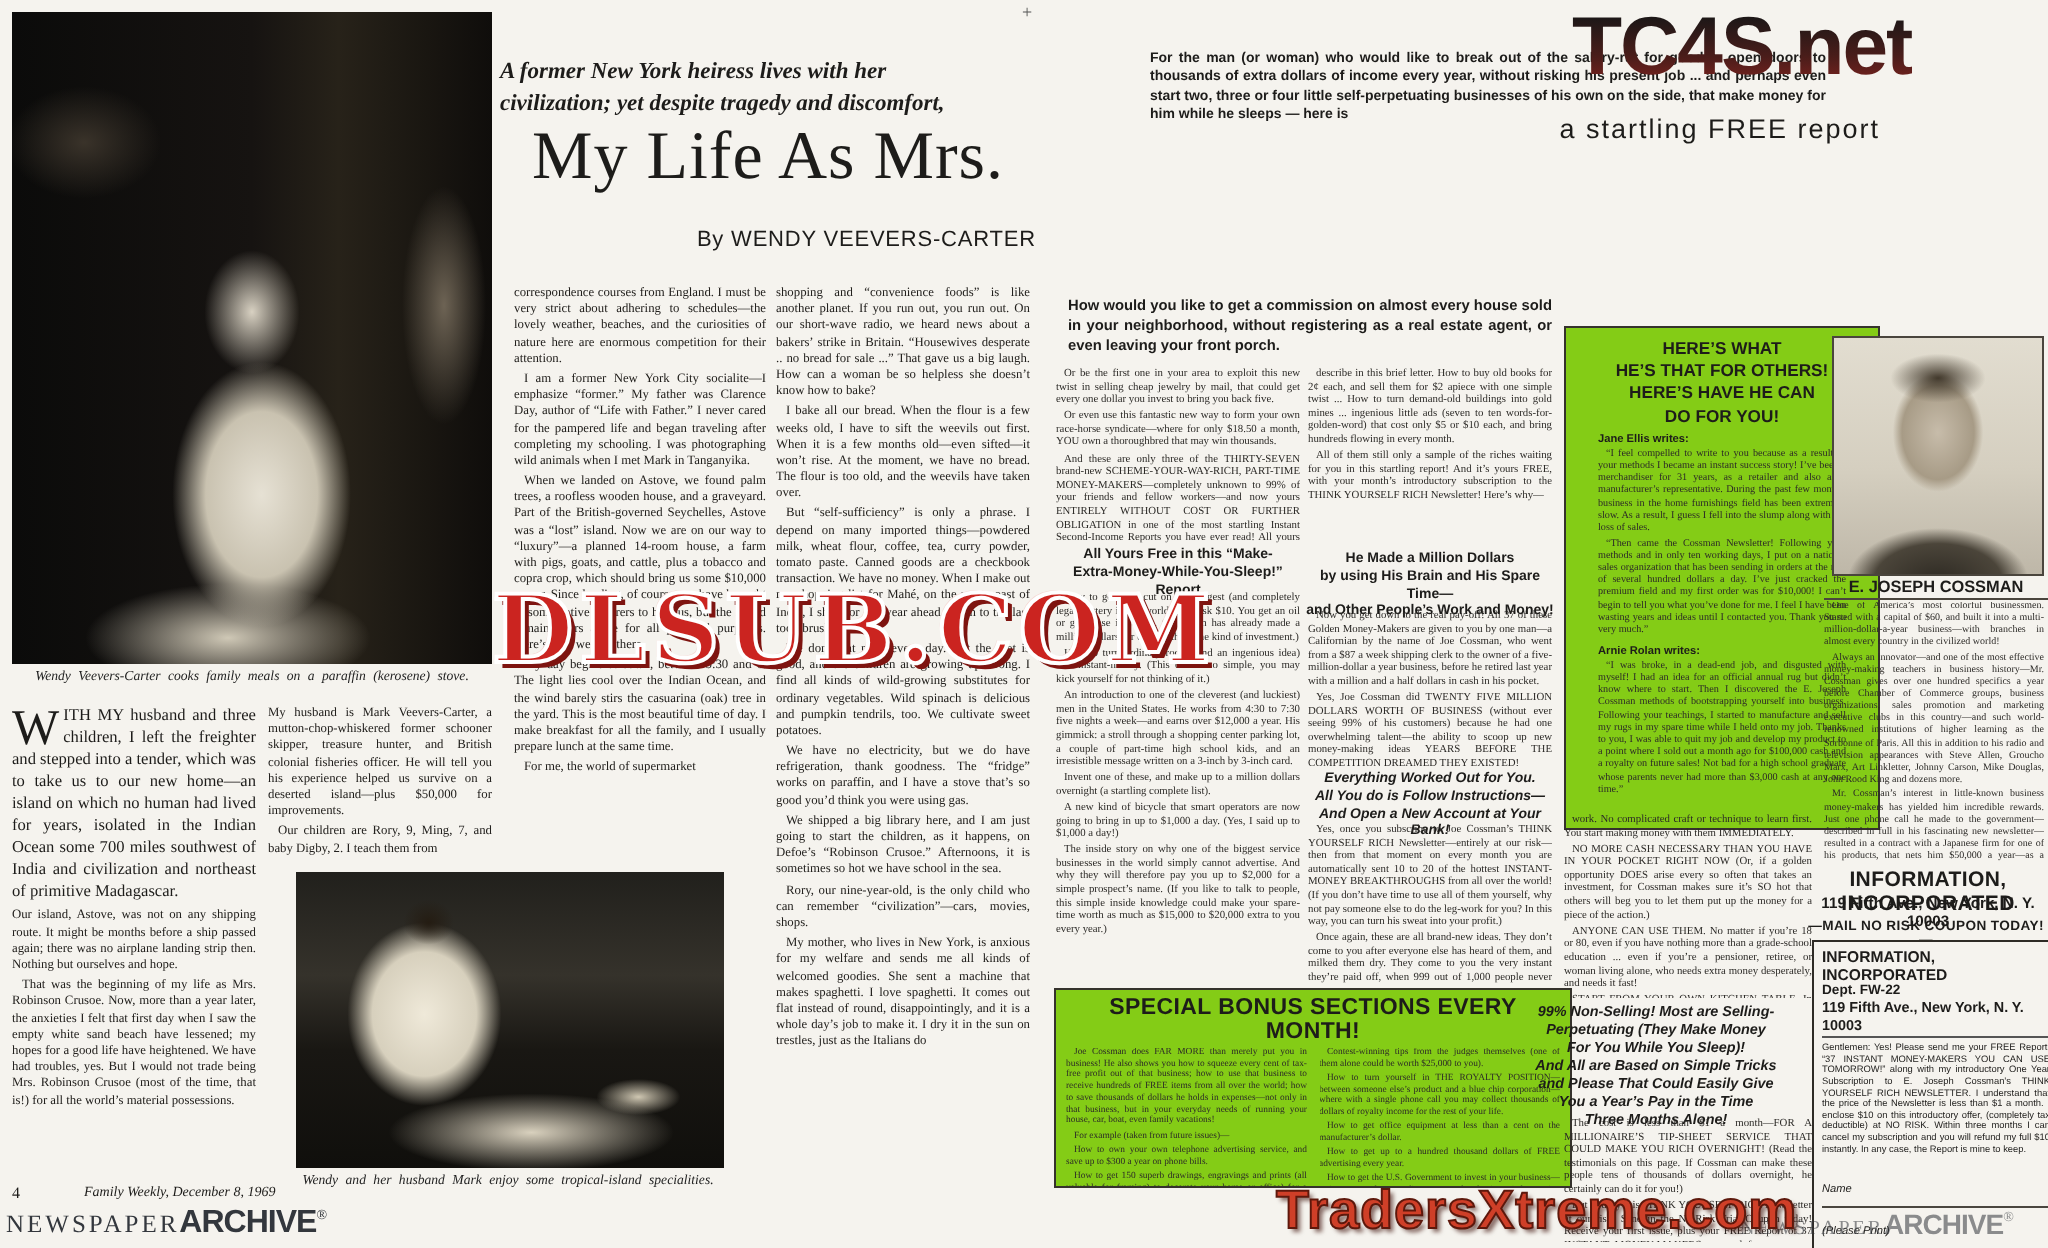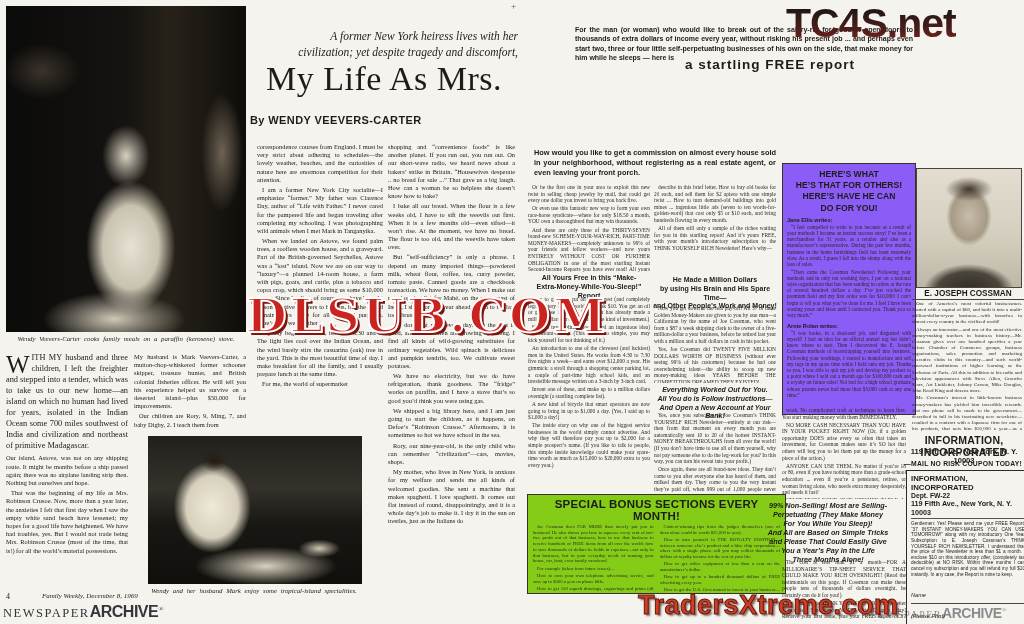--- a/index.html
+++ b/index.html
@@ -20,37 +20,37 @@
     radial-gradient(ellipse 95px 26px at 55% 88%, #d9d1be 0%, rgba(217,209,190,0) 75%),
     radial-gradient(ellipse 28px 12px at 80% 76%, #cfc7b2 0%, rgba(207,199,178,0) 75%),
     linear-gradient(180deg,#21201c 0%,#35322b 35%,#191713 60%,#100f0c 100%);}
   .portrait{left:916px;top:168px;width:104px;height:118px;border:1px solid #4a453d;background:
     radial-gradient(ellipse 33px 17px at 50% 17%, #42392c 0%, rgba(66,57,44,0) 72%),
     radial-gradient(ellipse 29px 38px at 50% 40%, #c7bcaa 0%, #a79b86 62%, rgba(167,155,134,0) 78%),
     radial-gradient(ellipse 58px 34px at 50% 103%, #2e2a23 0%, #4b453a 55%, rgba(75,69,58,0) 78%),
     linear-gradient(180deg,#e2ddd0 0%,#d5cfc0 55%,#beb7a8 100%);}
   
   .caption{font-style:italic;font-size:6.8px;text-align:center;word-spacing:2px;color:#222;}
-  .kicker{left:250px;top:28px;width:268px;text-align:right;font-weight:normal;font-style:italic;
+  .kicker{left:250px;top:28px;width:268px;text-align:left;font-weight:bold;font-style:italic;
           font-size:11.5px;line-height:1.4;}
   .title{left:250px;top:60px;width:268px;text-align:center;font-size:34px;letter-spacing:.5px;}
-  .byline{left:250px;top:114px;width:268px;text-align:left;font-family:"Liberation Sans",sans-serif;
-          font-weight:bold;font-size:11px;letter-spacing:.4px;}
+  .byline{left:250px;top:114px;width:268px;text-align:right;font-family:"Liberation Sans",sans-serif;
+          font-weight:normal;font-size:11px;letter-spacing:.4px;}
   .copy{font-size:6.4px;line-height:1.28;text-align:justify;overflow:hidden;color:#23211e;}
   .copy p{margin:0 0 2px;text-indent:5px;}
   .copy p:first-child{text-indent:0;}
   .leadcol{font-size:8.1px;line-height:1.3;}
   .lead-para{font-size:8.3px;line-height:1.32;text-align:justify;margin:0 0 3px;}
   .lead-para::first-letter{font-size:25px;float:left;line-height:.78;padding:2px 2px 0 0;}
   .footerline{font-style:italic;font-size:7px;}
   
   .sans{font-family:"Liberation Sans",sans-serif;}
   .ad-intro{left:575px;top:25px;width:338px;font-size:7px;font-weight:bold;line-height:1.35;
             text-align:justify;}
-  .ad-free{left:600px;top:57px;width:340px;text-align:center;font-weight:bold;font-size:13.5px;
+  .ad-free{left:600px;top:57px;width:340px;text-align:right;font-weight:normal;font-size:13.5px;
            letter-spacing:1px;}
   .ad-headline{left:524px;top:71px;width:498px;text-align:center;font-weight:bold;font-size:23.5px;
                line-height:1.0;letter-spacing:-.3px;color:#111;}
   .ad-lead{left:534px;top:148px;width:242px;font-size:7.4px;font-weight:bold;line-height:1.35;
            text-align:justify;}
   .tinycopy{font-size:5.4px;line-height:1.22;text-align:justify;overflow:hidden;color:#2c2a27;}
   .tinycopy p{margin:0 0 1.5px;text-indent:4px;}
   .adsub{font-weight:bold;text-align:center;font-size:7px;line-height:1.25;}
   .adsub-it{font-style:italic;}
   .boxed{border:1px solid #35322c;}
@@ -197,21 +197,21 @@
       <div class="tinycopy" style="width:50%;font-size:4.7px;">
           <p>Contest-winning tips from the judges themselves (one of them alone could be worth $25,000 to you).</p>
           <p>How to turn yourself in THE ROYALTY POSITION—between someone else’s product and a blue chip corporation—where with a single phone call you may collect thousands of dollars of royalty income for the rest of your life.</p>
           <p>How to get office equipment at less than a cent on the manufacturer’s dollar.</p>
           <p>How to get up to a hundred thousand dollars of FREE advertising every year.</p>
           <p>How to get the U.S. Government to invest in your business—train your employees—finance you when business is low—give you fabulous vacations practically free—show you their own tax loopholes and much much more!</p>
         </div>
     </div>
   </div>
 
-  <div class="abs boxed" style="left:782px;top:163px;width:124px;height:240px;padding:5px 4px;overflow:hidden;background:#8b5cf6;">
+  <div class="abs boxed" style="left:782px;top:163px;width:124px;height:240px;padding:5px 16px;overflow:hidden;background:#84cc16;">
     <div class="sans testi-title">
       <div>HERE’S WHAT</div>
       <div>HE’S THAT FOR OTHERS!</div>
       <div>HERE’S HAVE HE CAN</div>
       <div>DO FOR YOU!</div>
     </div>
     <div class="sans writeslabel">Jane Ellis writes:</div>
     <div class="tinycopy" style="font-size:5.1px;">
         <p>“I feel compelled to write to you because as a result of your methods I became an instant success story! I’ve been a merchandiser for 31 years, as a retailer and also as a manufacturer’s representative. During the past few months, business in the home furnishings field has been extremely slow. As a result, I guess I fell into the slump along with the loss of sales.</p>
         <p>“Then came the Cossman Newsletter! Following your methods and in only ten working days, I put on a national sales organization that has been sending in orders at the rate of several hundred dollars a day. I’ve just cracked the premium field and my first order was for $10,000! I can’t begin to tell you what you’ve done for me. I feel I have been wasting years and ideas until I contacted you. Thank you so very much.”</p>
@@ -228,21 +228,21 @@
       <p>ANYONE CAN USE THEM. No matter if you’re 18 or 80, even if you have nothing more than a grade-school education ... even if you’re a pensioner, retiree, or woman living alone, who needs extra money desperately, and needs it fast!</p>
       <p>START FROM YOUR OWN KITCHEN TABLE. In your spare time, without risking your present job, without stock inventory or deliveries to worry about, and, in case after case, with almost 100% profit on every single dollar you take in!</p>
     </div>
 
   <div class="abs sans adsub adsub-it" style="left:764px;top:501px;width:128px;font-size:7.2px;">
     <div>99% Non-Selling! Most are Selling-</div>
     <div>Perpetuating (They Make Money</div>
     <div>For You While You Sleep)!</div>
     <div>And All are Based on Simple Tricks</div>
     <div>and Please That Could Easily Give</div>
-    <div>You a Year’s Pay in the Life</div>
+    <div>You a Year’s Pay in the Time</div>
     <div>Three Months Alone!</div>
   </div>
 
   <div class="abs tinycopy" style="left:782px;top:559px;width:124px;height:62px;">
       <p>The cost is less than $1 a month—FOR A MILLIONAIRE’S TIP-SHEET SERVICE THAT COULD MAKE YOU RICH OVERNIGHT! (Read the testimonials on this page. If Cossman can make these people tens of thousands of dollars overnight, he certainly can do it for you!)</p>
       <p>But you try this THINK YOURSELF RICH Newsletter at our risk! Send in the No-Risk Trial Coupon today! Receive your first issue, plus your FREE Report of 37 INSTANT MONEY-MAKERS, to read from cover to cover entirely at OUR risk! If you’re not immediately delighted, simply return the Newsletter for every cent of your money back! Keep the FREE Report in any case! You have nothing to lose for your trouble!</p>
     </div>
 
   <div class="abs portrait"></div>
   <div class="abs sans" style="left:912px;top:289px;width:112px;text-align:center;font-weight:bold;font-size:8.2px;border-bottom:1px solid #4a453d;padding-bottom:1px;">E. JOSEPH COSSMAN</div>

